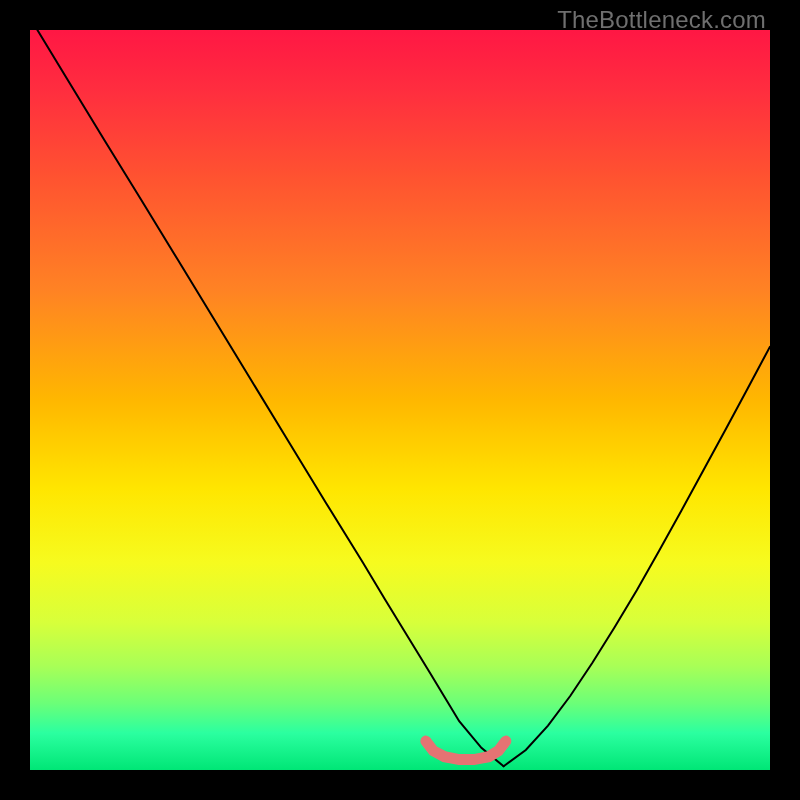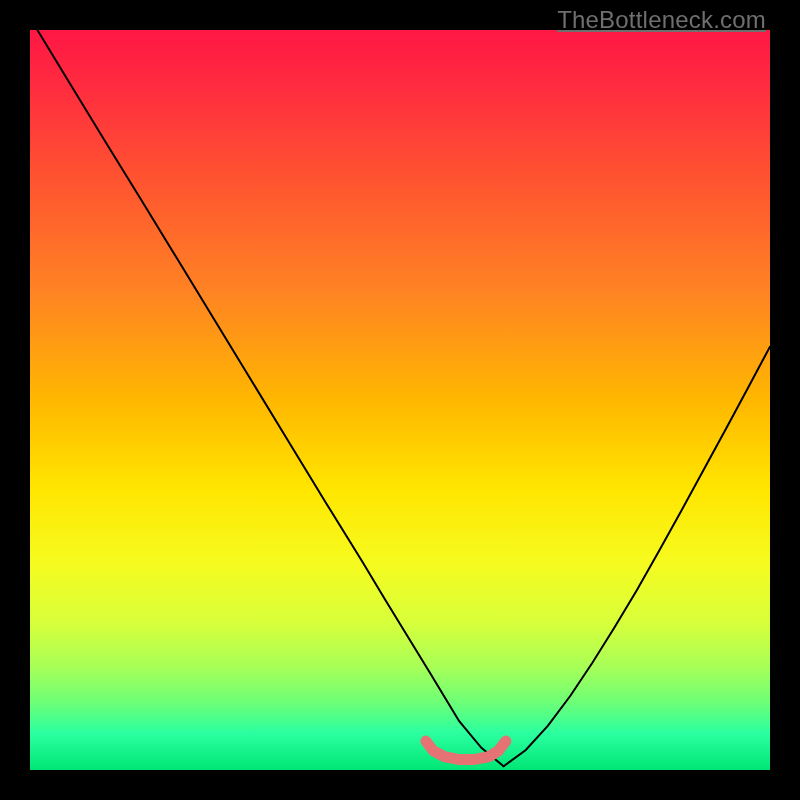--- a/index.html
+++ b/index.html
@@ -30,21 +30,20 @@
   }
   .watermark {
     position: absolute;
     top: 6px;
     right: 34px;
     color: #6f6f6f;
     font-size: 24px;
     font-weight: 500;
     letter-spacing: 0.2px;
     z-index: 5;
-    text-decoration: underline;
   }
   svg { display: block; }
 </style>
 </head>
 <body>
 
 <div class="chart-wrap">
   <div class="watermark">TheBottleneck.com</div>
 
   <div class="plot-area">

